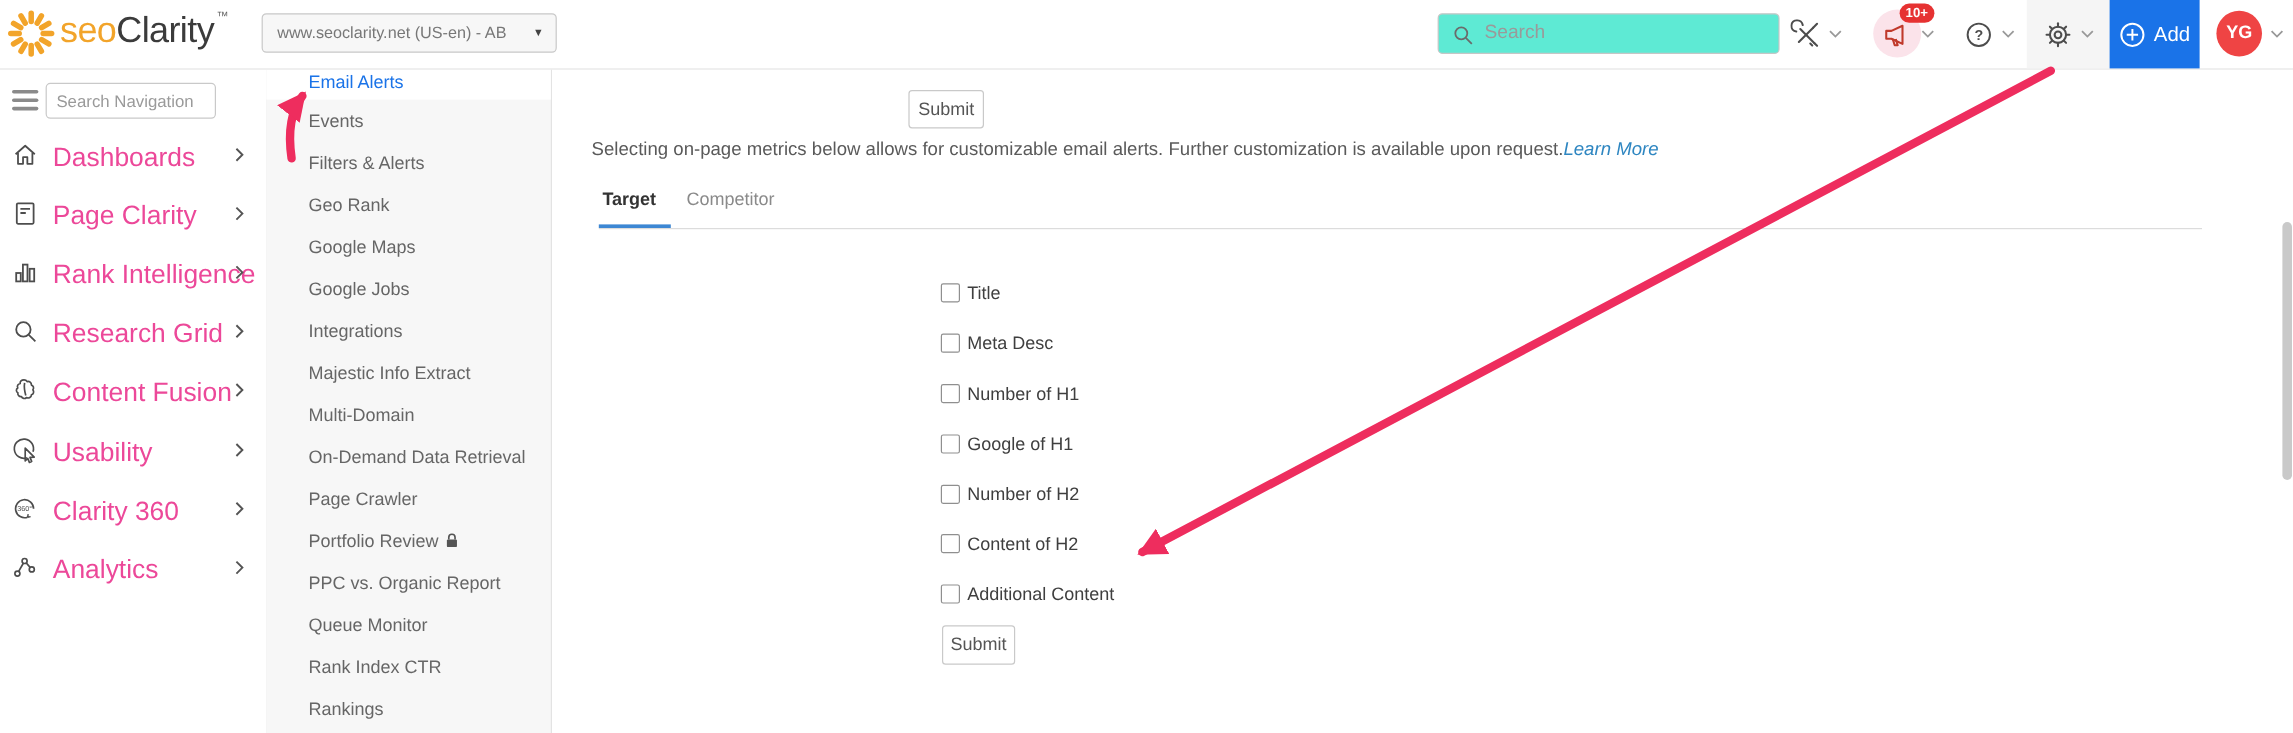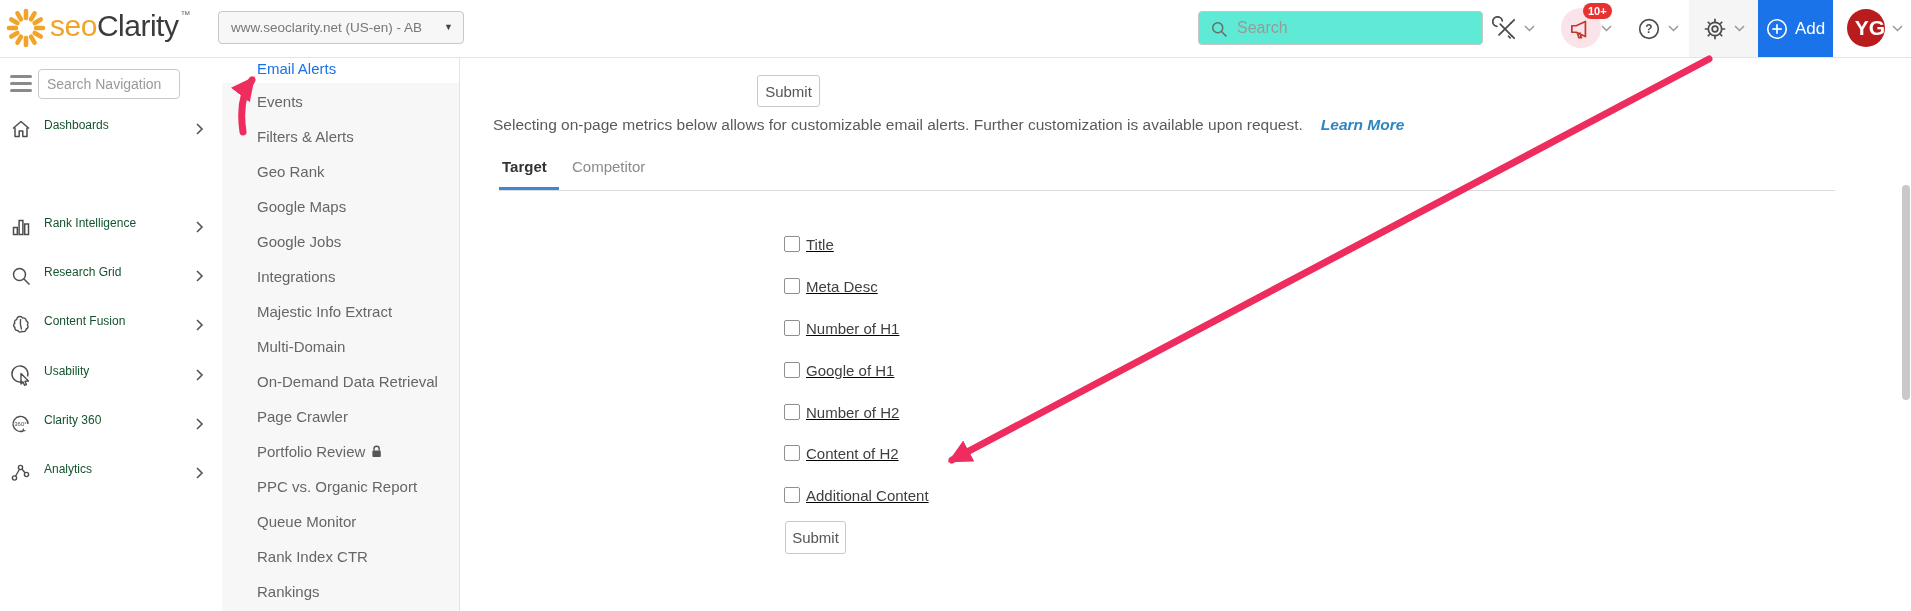--- a/index.html
+++ b/index.html
@@ -29,59 +29,59 @@
   .search-box input::placeholder{color:#9a9a9a;}
 
   .hgroup{position:absolute;top:0;height:57px;display:flex;align-items:center;cursor:pointer;}
   .halo{position:absolute;left:1561px;top:8px;width:40px;height:40px;border-radius:50%;background:#fbe3ea;}
   .badge{position:absolute;left:1583px;top:3px;background:#e63232;color:#fff;font-size:11px;font-weight:bold;
          padding:2px 5px;border-radius:9px;z-index:7;}
   .gear-block{position:absolute;left:1689px;top:0;width:69px;height:57px;background:#f5f5f5;}
   .add-btn{position:absolute;left:1758px;top:0;width:75px;height:57px;background:#1a73e8;color:#fff;
          display:flex;align-items:center;justify-content:center;font-size:17px;cursor:pointer;border:none;}
   .add-btn svg{margin-right:7px;}
-  .avatar{position:absolute;left:1847px;top:9px;width:38px;height:38px;border-radius:50%;background:#b91c1c;
-         color:#fff;font-size:21px;font-weight:bold;text-align:right;line-height:38px;cursor:pointer;}
+  .avatar{position:absolute;left:1847px;top:9px;width:38px;height:38px;border-radius:50%;background:#ef4444;
+         color:#fff;font-size:15px;font-weight:bold;text-align:center;line-height:38px;cursor:pointer;}
 
   
   .sidebar{position:absolute;top:57px;left:0;width:222px;bottom:0;background:#fff;
            border-right:1px solid #ececec;z-index:3;}
   .hamburger{position:absolute;left:10px;top:18px;width:22px;cursor:pointer;}
   .hamburger div{height:3px;background:#8a8a8a;border-radius:2px;margin-bottom:4px;}
   .nav-search{position:absolute;left:38px;top:12px;width:142px;height:30px;border:1px solid #c9c9c9;
            border-radius:4px;box-sizing:border-box;padding:0 8px;font-size:14px;color:#444;outline:none;
            font-family:"Liberation Sans",sans-serif;background:#fff;}
   .nav-search::placeholder{color:#9a9a9a;}
   .side-row{position:absolute;left:0;width:222px;height:48px;cursor:pointer;}
   .side-row .sicon{position:absolute;left:9px;top:12px;}
-  .side-row .slabel{position:absolute;left:44px;top:13px;font-size:12px;color:#14532d;white-space:nowrap;}
+  .side-row .slabel{position:absolute;left:44px;top:13px;font-size:22px;color:#ec4899;white-space:nowrap;}
   .side-row .schev{position:absolute;left:196px;top:18px;}
 
   
   .flyout{position:absolute;top:57px;left:222px;width:237px;bottom:0;background:#f7f7f7;
           border-right:1px solid #e3e3e3;z-index:3;}
   .fly-row{position:absolute;left:0;width:100%;height:28px;line-height:28px;padding-left:35px;
           box-sizing:border-box;font-size:15px;color:#666;cursor:pointer;white-space:nowrap;}
   .fly-row.active{background:#fff;color:#1a73e8;height:26px;line-height:24px;}
   .lock{display:inline-block;margin-left:6px;vertical-align:-1px;}
 
   
   .main{position:absolute;top:57px;left:459px;right:0;bottom:0;background:#fff;}
   .btn{background:#fff;border:1px solid #c9c9c9;border-radius:3px;color:#555;font-size:15px;
        font-family:"Liberation Sans",sans-serif;cursor:pointer;}
   .submit-top{position:absolute;left:298px;top:18px;width:63px;height:32px;}
   .submit-bottom{position:absolute;left:326px;top:464px;width:61px;height:33px;}
   .desc{position:absolute;left:34px;top:59px;font-size:15.5px;color:#5a5a5a;white-space:nowrap;}
-  .learn-more{color:#2e86c1;font-style:italic;margin-left:18px;cursor:pointer;text-decoration:none;font-weight:bold;}
+  .learn-more{color:#2e86c1;font-style:italic;cursor:pointer;text-decoration:none;}
   .tab{position:absolute;top:101px;font-size:15px;cursor:pointer;}
   .tab-active{left:43px;color:#333;font-weight:bold;}
   .tab-idle{left:113px;color:#8a8a8a;}
   .tab-underline{position:absolute;left:40px;top:130px;width:60px;height:3px;background:#3d87d3;}
   .tab-line{position:absolute;left:40px;top:133px;width:1336px;height:1px;background:#dcdcdc;}
-  .cb-row{position:absolute;left:325px;height:18px;display:flex;align-items:center;text-decoration:underline;}
+  .cb-row{position:absolute;left:325px;height:18px;display:flex;align-items:center;}
   .cb-row input{appearance:none;-webkit-appearance:none;width:16px;height:16px;border:1px solid #8f8f8f;
        border-radius:2px;background:#fff;margin:0 6px 0 0;cursor:pointer;}
   .cb-row label{font-size:15px;color:#3f3f3f;white-space:nowrap;}
 
   
   .arrows{position:absolute;left:0;top:0;width:1911px;height:611px;z-index:9;pointer-events:none;}
   .scroll-thumb{position:absolute;right:1px;top:185px;width:8px;height:215px;background:#c9c9c9;
        border-radius:4px;z-index:10;cursor:pointer;}
 </style>
 </head>
@@ -204,20 +204,31 @@
       <svg class="sicon" width="24" height="24" viewBox="0 0 24 24" fill="none" stroke="#4d4d4d" stroke-width="1.5" stroke-linejoin="round">
         <path d="M4 11.5 L12 4.5 L20 11.5"></path>
           <path d="M6 10.5 V19.5 H10.2 V14 H13.8 V19.5 H18 V10.5"></path>
       </svg>
       <span class="slabel">Dashboards</span>
       <svg class="schev" width="8" height="12" viewBox="0 0 8 12" fill="none" stroke="#555" stroke-width="1.6">
           <polyline points="1,1 6,6 1,11"></polyline>
         </svg>
     </div>
 
+    <div class="side-row" style="top:97px">
+      <svg class="sicon" width="24" height="24" viewBox="0 0 24 24" fill="none" stroke="#4d4d4d" stroke-width="1.5">
+        <rect x="5" y="3.5" width="14" height="17" rx="1"></rect>
+          <line x1="8" y1="8" x2="16" y2="8"></line>
+          <line x1="8" y1="11.5" x2="12.5" y2="11.5"></line>
+      </svg>
+      <span class="slabel">Page Clarity</span>
+      <svg class="schev" width="8" height="12" viewBox="0 0 8 12" fill="none" stroke="#555" stroke-width="1.6">
+          <polyline points="1,1 6,6 1,11"></polyline>
+        </svg>
+    </div>
 
     <div class="side-row" style="top:146px">
       <svg class="sicon" width="24" height="24" viewBox="0 0 24 24" fill="none" stroke="#4d4d4d" stroke-width="1.5">
         <rect x="4.5" y="12.5" width="3.8" height="7"></rect>
           <rect x="10.1" y="5.5" width="3.8" height="14"></rect>
           <rect x="15.7" y="9" width="3.8" height="10.5"></rect>
       </svg>
       <span class="slabel">Rank Intelligence</span>
       <svg class="schev" width="8" height="12" viewBox="0 0 8 12" fill="none" stroke="#555" stroke-width="1.6">
           <polyline points="1,1 6,6 1,11"></polyline>

